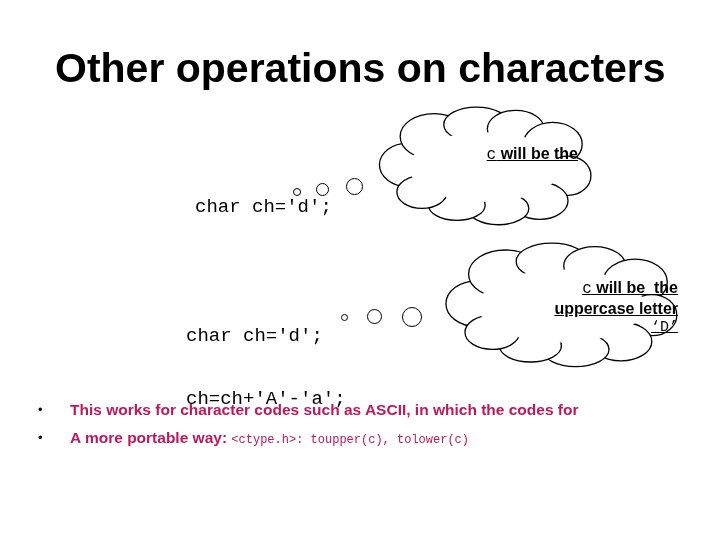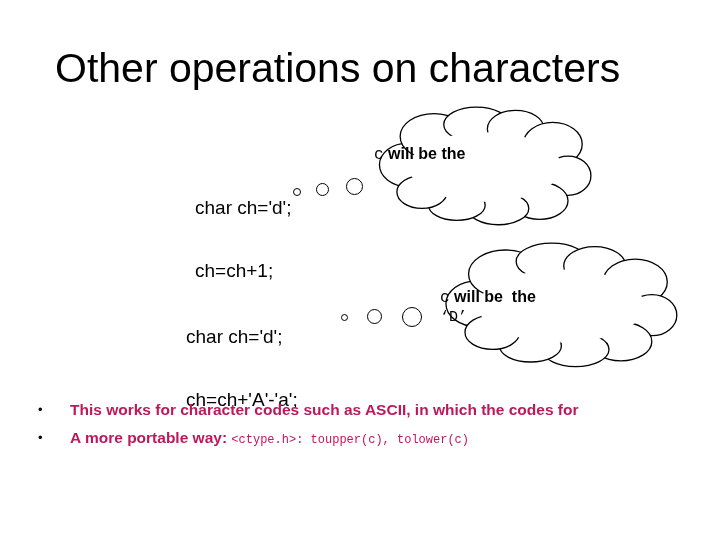--- a/index.html
+++ b/index.html
@@ -3,38 +3,38 @@
 <meta charset="utf-8">
 <style>
   html,body{margin:0;padding:0;background:#888;}
   .slide{
     position:relative;width:720px;height:540px;background:#ffffff;
     font-family:"Liberation Sans",sans-serif;color:#000;overflow:hidden;
   }
   .abs{position:absolute;}
   .title{
     left:55px;top:46px;font-size:41px;line-height:1.1;
-    white-space:nowrap;color:#000;font-weight:400;
+    white-space:nowrap;color:#000;font-weight:700;
   }
   .code{
-    font-family:Liberation Sans, sans-serif;
+    font-family:Liberation Mono, monospace;
     font-size:19px;line-height:21px;white-space:pre;color:#000;
   }
   .code1{left:195px;top:155px;}
   .code2{left:186px;top:284px;}
   .bubble{
     position:absolute;background:#fff;border:1px solid #000;border-radius:50%;
     box-sizing:border-box;
   }
   .cloud{position:absolute;}
   .cloud svg{position:absolute;left:0;top:0;width:100%;height:100%;}
   .cloud-text{
     position:absolute;inset:0;display:flex;flex-direction:column;
-    justify-content:center;align-items:flex-start;text-align:center;
-    font-weight:bold;font-size:16px;line-height:20px;
+    justify-content:center;align-items:flex-end;text-align:center;
+    font-weight:bold;font-size:16px;line-height:20px;text-decoration:underline;
   }
   .cloud1-text{padding-bottom:26px;padding-right:14px;}
   .cloud2-text{padding-top:2px;line-height:19px;}
   .mono{
     font-family:"Liberation Mono","DejaVu Sans Mono",monospace;
     font-weight:400;white-space:pre;
   }
   .cl-line{white-space:pre;}
   .bullets{left:38px;top:398px;width:640px;}
   .bullet-row{display:flex;align-items:flex-start;}
@@ -52,21 +52,20 @@
 </style>
 </head>
 <body>
 
 <div class="slide">
 
   <div class="abs title">Other operations on characters</div>
 
   <div class="abs code code1">
     <div>char ch='d';</div>
-    <div>ch=ch+1;</div>
   </div>
 
   <div class="bubble" style="left:293px;top:188px;width:8px;height:8px;"></div>
   <div class="bubble" style="left:316px;top:183px;width:13px;height:13px;"></div>
   <div class="bubble" style="left:346px;top:178px;width:17px;height:17px;"></div>
 
   <div class="cloud" style="left:374px;top:106px;width:218px;height:122px;">
     <svg viewBox="0 0 200 112" preserveAspectRatio="none">
       <g fill="#ffffff" stroke="#000000" stroke-width="1.3" vector-effect="non-scaling-stroke">
         <ellipse cx="31" cy="54" rx="26" ry="20" vector-effect="non-scaling-stroke"></ellipse>
@@ -107,20 +106,21 @@
         <ellipse cx="178" cy="64" rx="21" ry="18" vector-effect="non-scaling-stroke"></ellipse>
         <ellipse cx="152" cy="87" rx="26" ry="17" vector-effect="non-scaling-stroke"></ellipse>
         <ellipse cx="114" cy="94" rx="28" ry="15" vector-effect="non-scaling-stroke"></ellipse>
         <ellipse cx="76" cy="91" rx="26" ry="14" vector-effect="non-scaling-stroke"></ellipse>
         <ellipse cx="44" cy="79" rx="23" ry="15" vector-effect="non-scaling-stroke"></ellipse>
       </g>
       <ellipse cx="102" cy="56" rx="70" ry="32" fill="#ffffff"></ellipse>
     </svg>
     <div class="cloud-text cloud2-text">
       <div class="cl-line"><span class="mono">c</span><span> will be  the</span></div>
+      <div class="cl-line">uppercase letter</div>
       <div class="cl-line mono" style="font-size:15px;">‘D’</div>
     </div>
   </div>
 
   <div class="abs bullets">
     <div class="bullet-row">
       <div class="bullet-marker">•</div>
       <div class="bullet-text">
         <div>This works for character codes such as ASCII, in which the codes for</div>
       </div>

